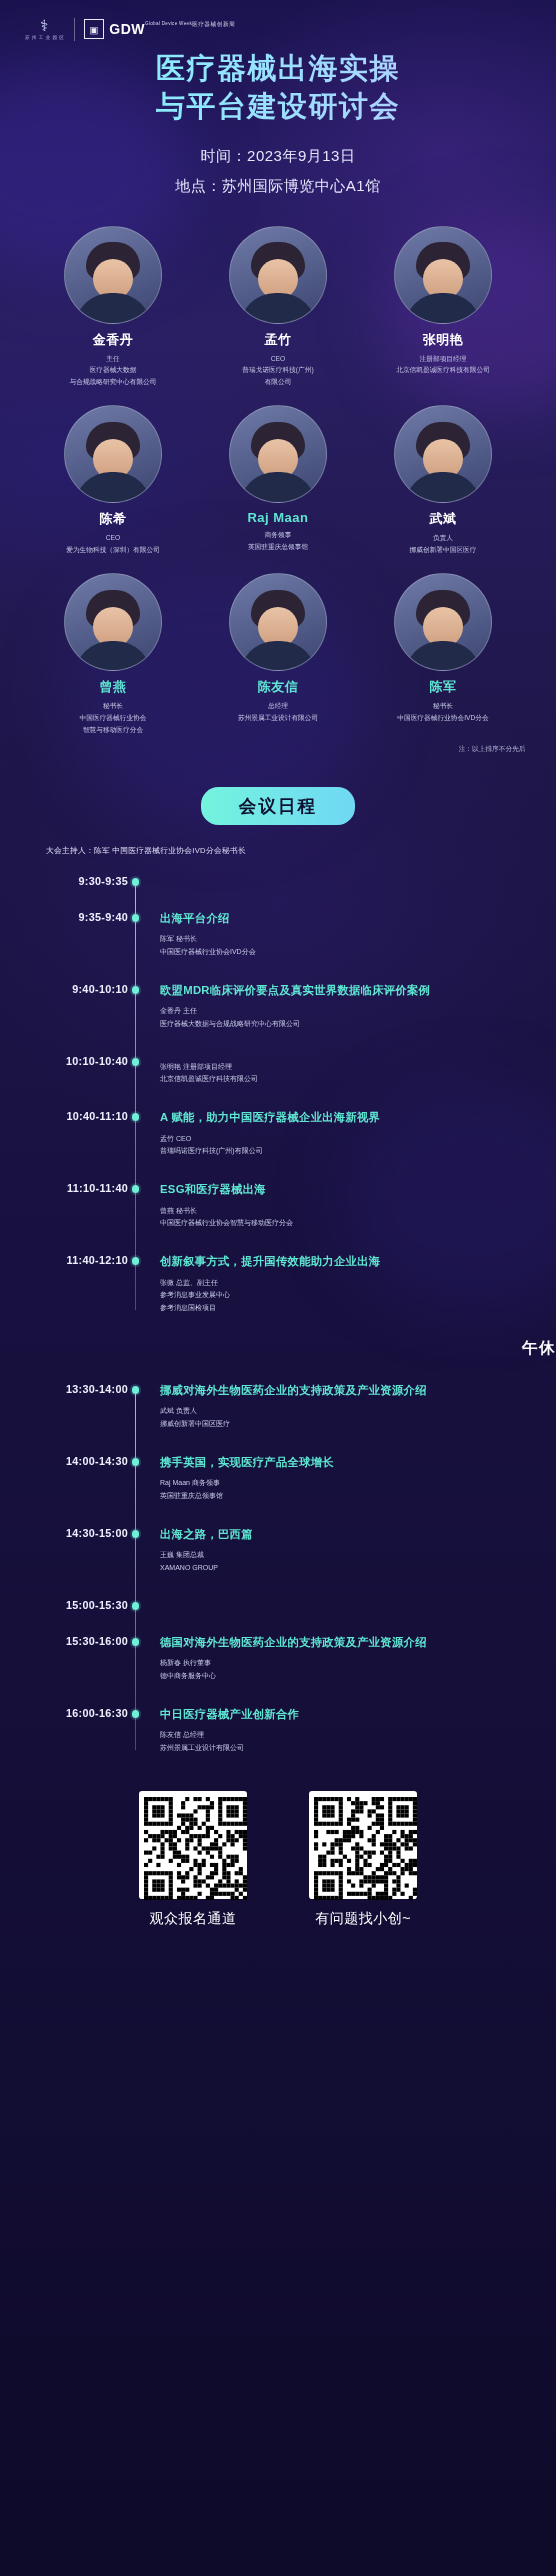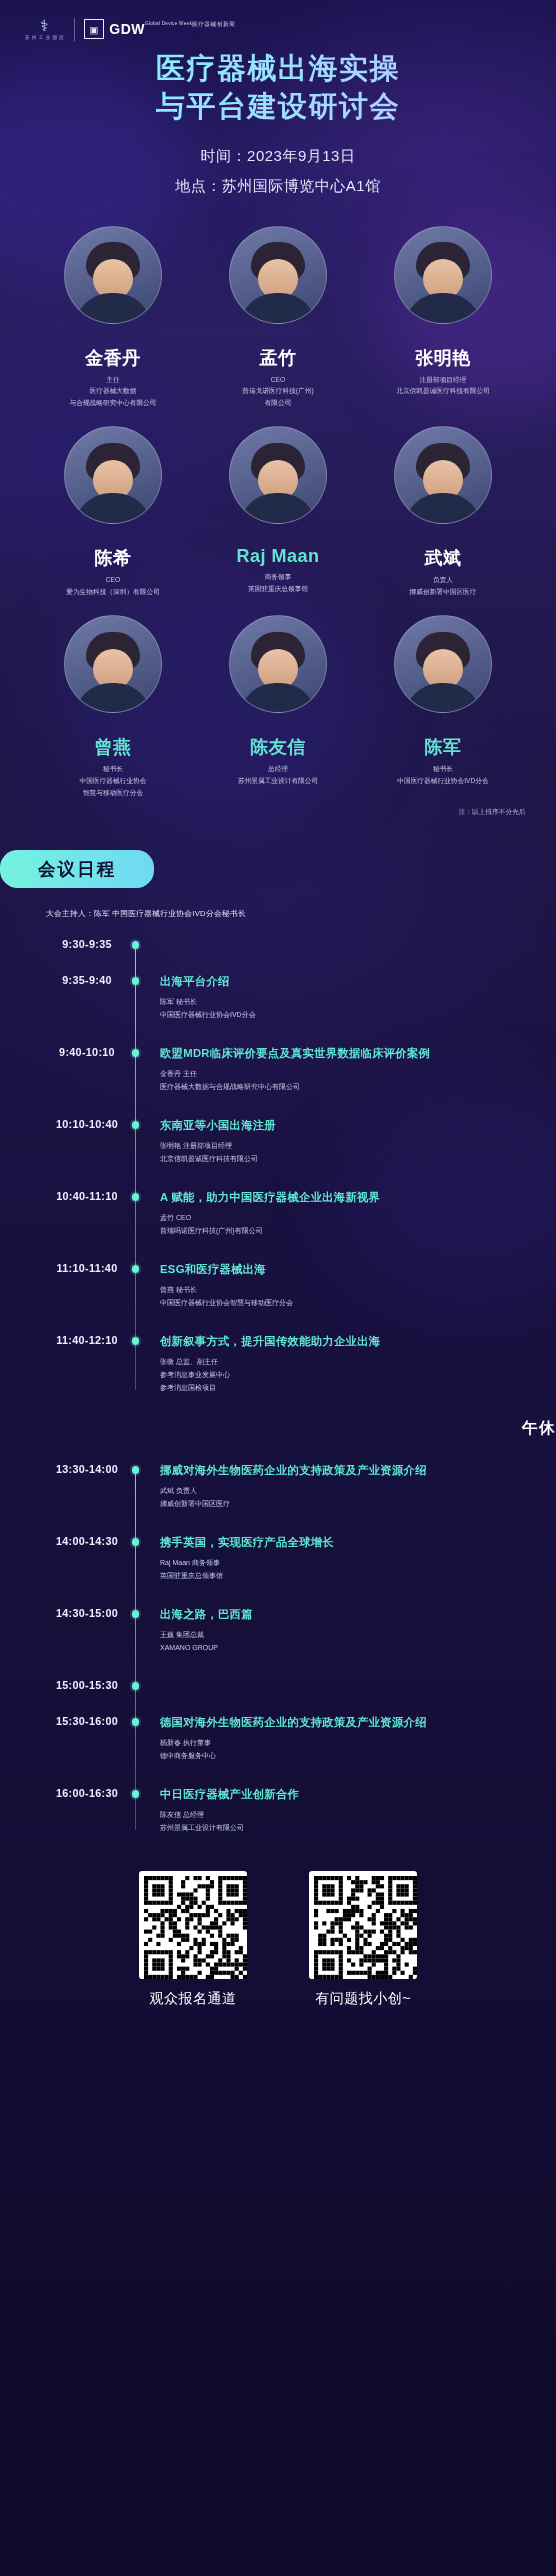--- a/index.html
+++ b/index.html
@@ -81,27 +81,27 @@
   .ph .hair {
     position:absolute; left:50%; top:16%; transform:translateX(-50%);
     width:54px; height:38px; border-radius:27px 27px 15.5px 15.5px;
     background:#2c2335;
   }
   .ph .body {
     position:absolute; left:50%; bottom:-7.2px; transform:translateX(-50%);
     width:77px; height:37px; border-radius:36px 36px 0 0;
     background:#222a4a;
   }
-  .sp-name { margin-top:22px; font-size:18px; font-weight:bold; letter-spacing:0.5px; }
+  .sp-name { margin-top:7px; font-size:13px; font-weight:bold; letter-spacing:0.5px; }
   .sp-name.accent { color:#5fe6d2; }
   .sp-role { margin-top:4.1px; font-size:6.7px; color:#c6c9e6; line-height:1.75; }
   .note { width:495px; margin:9.3px auto 0; text-align:right; font-size:6.7px; color:#b6b9d8; }
 
   
-  .agenda-title-wrap { position:relative; margin-top:33px; text-align:left; }
+  .agenda-title-wrap { position:relative; margin-top:33px; text-align:center; }
   .agenda-title {
     display:inline-block;
     padding:7.2px 38px;
     font-size:17.5px; font-weight:bold; letter-spacing:2.1px; color:#0d1030;
     border-radius:17.5px;
     background:linear-gradient(90deg,#74f3de,#6fd8f5);
   }
   .host {
     margin:20.6px auto 0; width:464px;
     font-size:7.7px; color:#e2e4f8; letter-spacing:0.3px;
@@ -112,21 +112,21 @@
     position:relative;
     width:464px; margin:18.5px auto 0;
     padding-left:0;
   }
   .line {
     position:absolute; left:89px; top:5.2px; bottom:5.2px; width:1px;
     background:linear-gradient(180deg,rgba(120,240,220,0.9),rgba(120,200,250,0.35));
   }
   .row { position:relative; display:flex; align-items:flex-start; margin-bottom:23px; }
   .time {
-    width:82px; text-align:center; padding-right:0;
+    width:82px; text-align:right; padding-right:0;
     font-size:10.8px; color:#eef0ff; font-weight:bold; letter-spacing:0.3px;
     padding-top:1px;
   }
   .dot {
     position:absolute; left:86px; top:4.1px;
     width:7.2px;height:7.2px;border-radius:50%;
     background:#6ff0d8; box-shadow:0 0 0 2.1px rgba(110,240,216,0.18);
   }
   .content { padding-left:32px; flex:1; }
   .topic { font-size:11.3px; color:#5fe6d2; font-weight:bold; line-height:1.5; letter-spacing:0.3px; }
@@ -325,21 +325,20 @@
             <div class="who">
               <div>金香丹  主任</div>
               <div>医疗器械大数据与合规战略研究中心有限公司</div>
             </div>
           </div>
         </div>
         <div class="row">
           <div class="time">10:10-10:40</div>
           <div class="dot"></div>
           <div class="content">
-            <div class="topic">东南亚等小国出海注册</div>
             <div class="who">
               <div>张明艳  注册部项目经理</div>
               <div>北京信凯盈诚医疗科技有限公司</div>
             </div>
           </div>
         </div>
         <div class="row">
           <div class="time">10:40-11:10</div>
           <div class="dot"></div>
           <div class="content">

